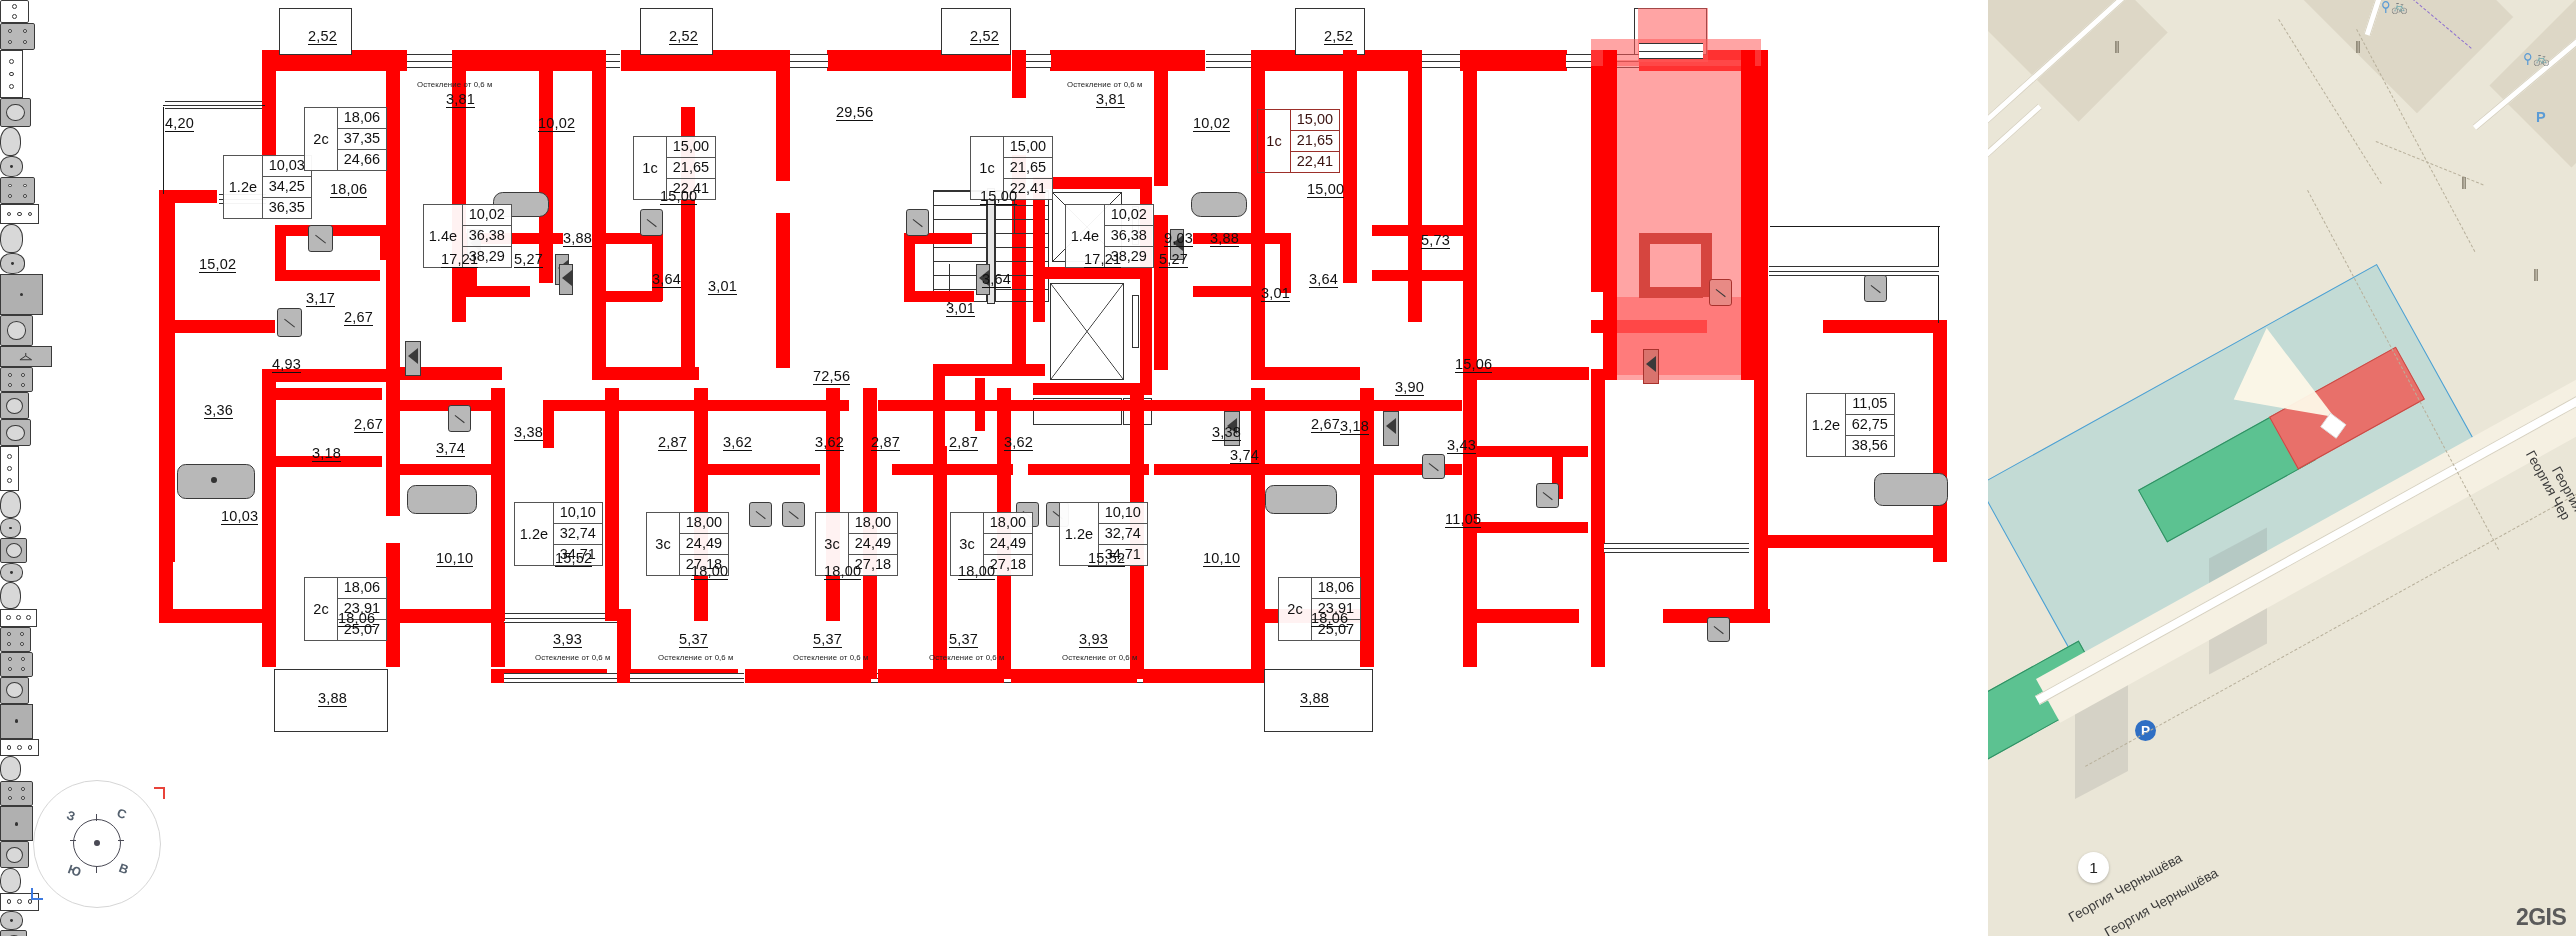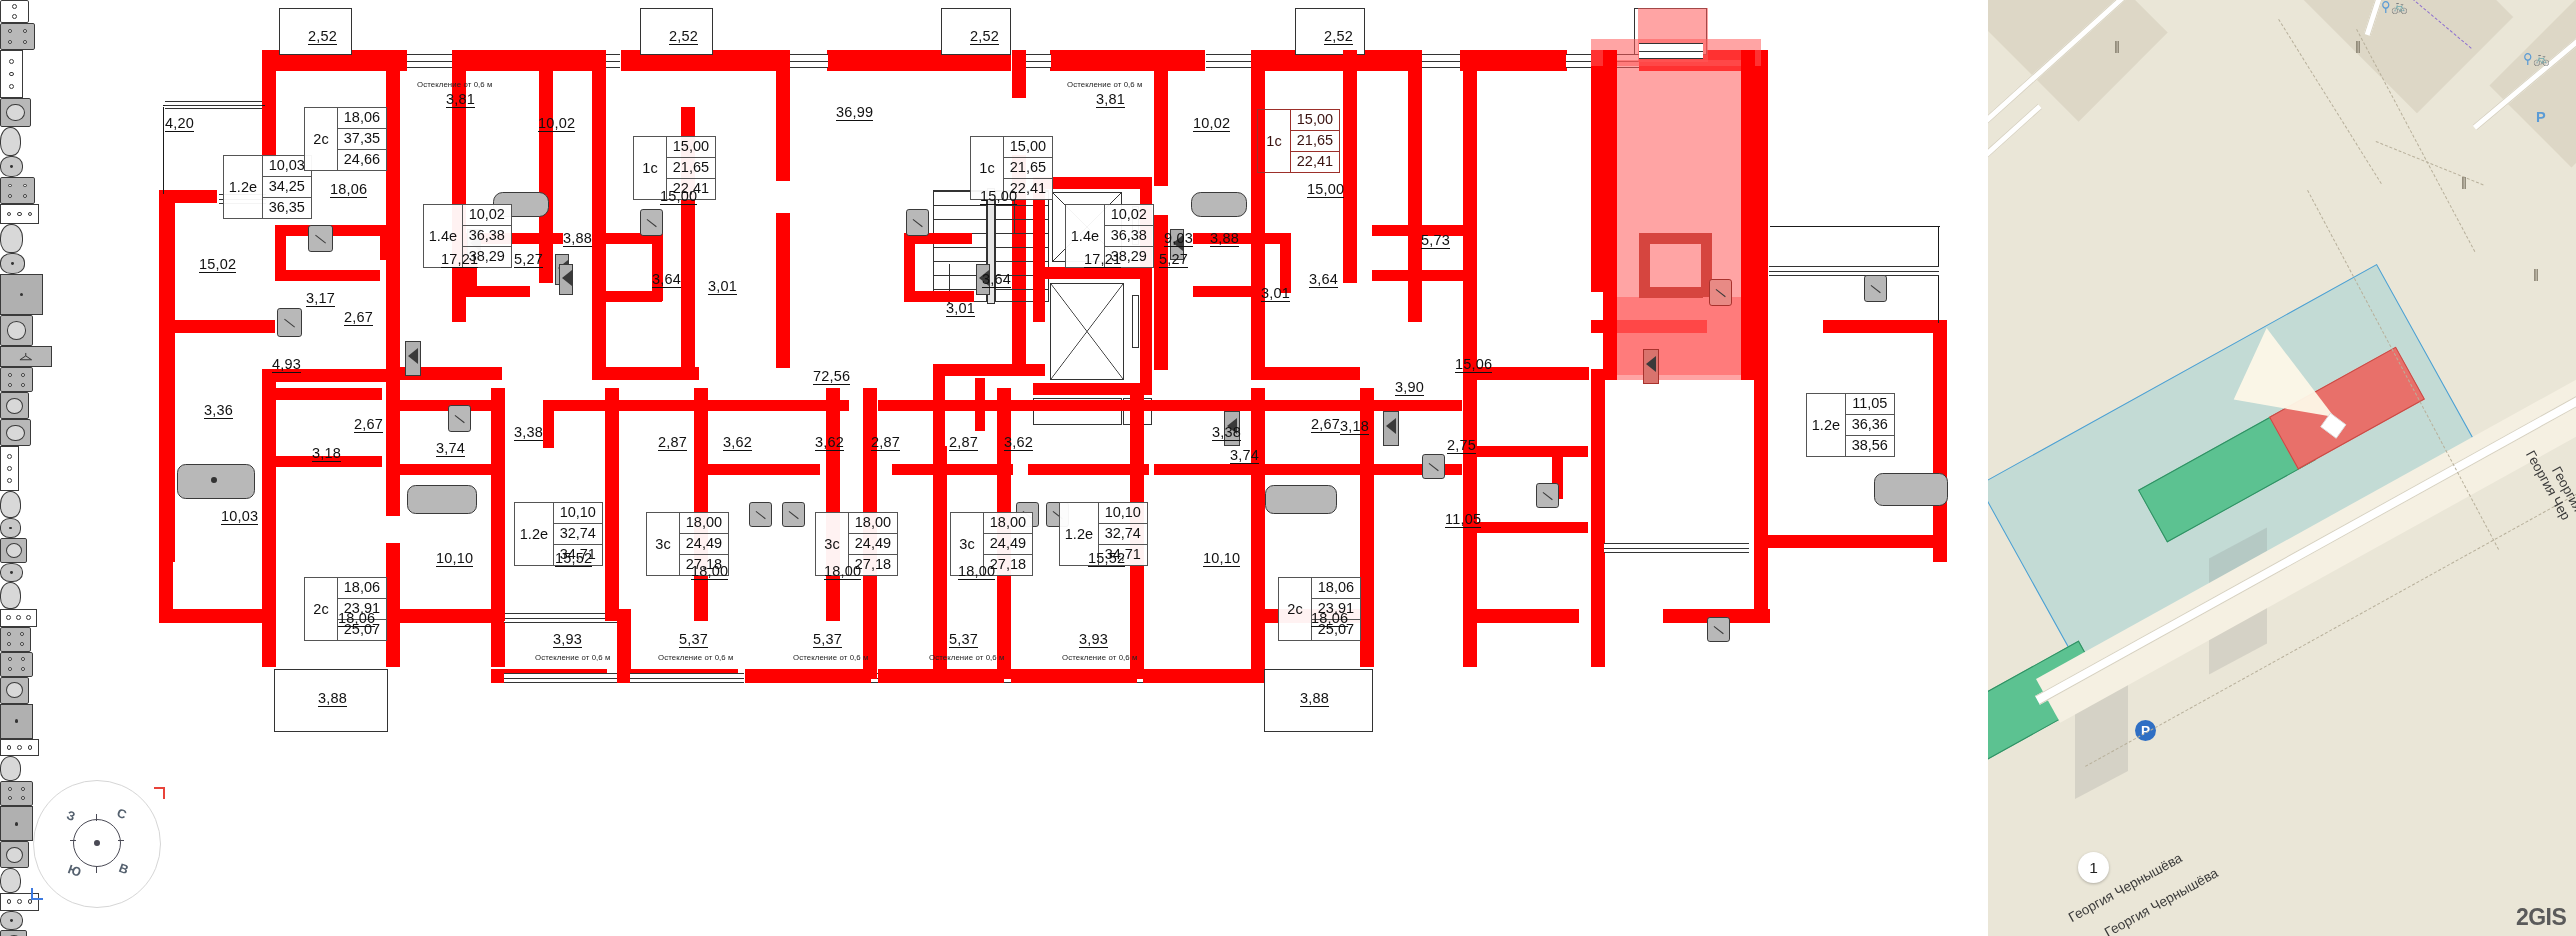--- a/index.html
+++ b/index.html
@@ -770,21 +770,21 @@
         <span style="border-color:#9c2f2a;">15,00</span>
         <span style="border-color:#9c2f2a;">21,65</span>
         <span>22,41</span>
       </div>
     </div>
 
     <div class="apt" style="left:1806px; top:393px;">
       <div class="t">1.2e</div>
       <div class="nums">
         <span>11,05</span>
-        <span>36,36</span>
+        <span>62,75</span>
         <span>38,56</span>
       </div>
     </div>
 
     <div class="apt" style="left:304px; top:577px;">
       <div class="t">2c</div>
       <div class="nums">
         <span>18,06</span>
         <span>23,91</span>
         <span>25,07</span>
@@ -856,21 +856,21 @@
         <div class="area" style="left: 199px; top: 257px;">15,02</div>
         <div class="area" style="left: 330px; top: 182px;">18,06</div>
         <div class="area" style="left: 441px; top: 252px;">17,21</div>
         <div class="area" style="left: 306px; top: 291px;">3,17</div>
         <div class="area" style="left: 344px; top: 310px;">2,67</div>
         <div class="area" style="left: 563px; top: 231px;">3,88</div>
         <div class="area" style="left: 514px; top: 252px;">5,27</div>
         <div class="area" style="left: 652px; top: 272px;">3,64</div>
         <div class="area" style="left: 708px; top: 279px;">3,01</div>
         <div class="area" style="left: 660px; top: 189px;">15,00</div>
-        <div class="area" style="left: 836px; top: 105px;">36,99</div>
+        <div class="area" style="left: 836px; top: 105px;">29,56</div>
         <div class="area" style="left: 1164px; top: 231px;">9,03</div>
         <div class="area" style="left: 980px; top: 189px;">15,00</div>
         <div class="area" style="left: 982px; top: 272px;">3,64</div>
         <div class="area" style="left: 946px; top: 301px;">3,01</div>
         <div class="area" style="left: 1210px; top: 231px;">3,88</div>
         <div class="area" style="left: 1159px; top: 252px;">5,27</div>
         <div class="area" style="left: 1084px; top: 252px;">17,21</div>
         <div class="area" style="left: 1096px; top: 92px;">3,81</div>
         <div class="area" style="left: 1193px; top: 116px;">10,02</div>
         <div class="area" style="left: 1307px; top: 182px;">15,00</div>
@@ -889,21 +889,21 @@
         <div class="area" style="left: 815px; top: 435px;">3,62</div>
         <div class="area" style="left: 871px; top: 435px;">2,87</div>
         <div class="area" style="left: 813px; top: 369px;">72,56</div>
         <div class="area" style="left: 949px; top: 435px;">2,87</div>
         <div class="area" style="left: 1004px; top: 435px;">3,62</div>
         <div class="area" style="left: 1212px; top: 425px;">3,38</div>
         <div class="area" style="left: 1230px; top: 448px;">3,74</div>
         <div class="area" style="left: 1311px; top: 417px;">2,67</div>
         <div class="area" style="left: 1340px; top: 419px;">3,18</div>
         <div class="area" style="left: 1395px; top: 380px;">3,90</div>
-        <div class="area" style="left: 1447px; top: 438px;">2,75</div>
+        <div class="area" style="left: 1447px; top: 438px;">3,43</div>
         <div class="area" style="left: 221px; top: 509px;">10,03</div>
         <div class="area" style="left: 436px; top: 551px;">10,10</div>
         <div class="area" style="left: 555px; top: 551px;">15,52</div>
         <div class="area" style="left: 691px; top: 564px;">18,00</div>
         <div class="area" style="left: 824px; top: 564px;">18,00</div>
         <div class="area" style="left: 958px; top: 564px;">18,00</div>
         <div class="area" style="left: 1088px; top: 551px;">15,52</div>
         <div class="area" style="left: 1203px; top: 551px;">10,10</div>
         <div class="area" style="left: 1445px; top: 512px;">11,05</div>
         <div class="area" style="left: 338px; top: 611px;">18,06</div>

